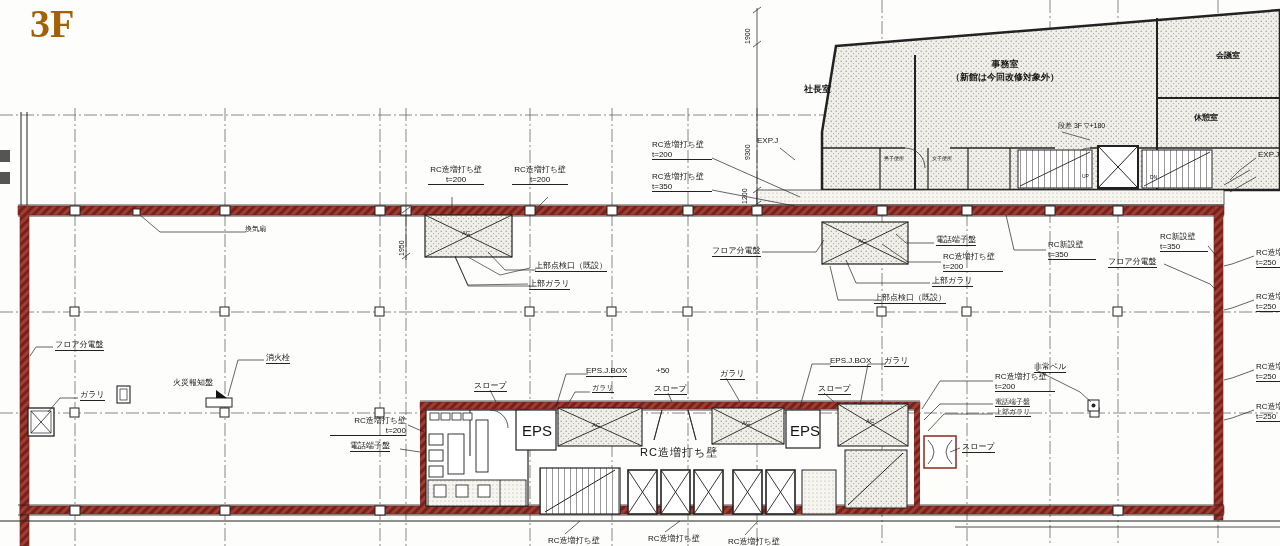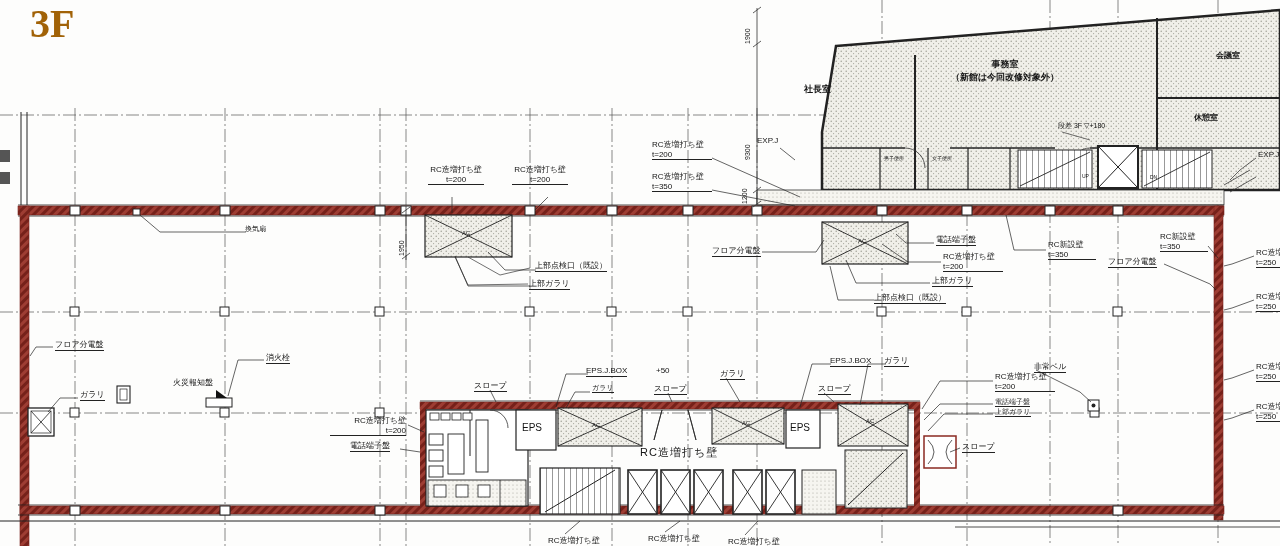--- a/index.html
+++ b/index.html
@@ -6,21 +6,21 @@
   #plan{position:relative;width:1280px;height:546px;background:#fdfdfc;overflow:hidden;
         font-family:"Liberation Sans",sans-serif;color:#141414;}
   #plan svg{position:absolute;left:0;top:0;}
   .note{position:absolute;font-size:8px;line-height:1.2;white-space:pre-line;color:#141414;}
   .u{border-bottom:1px solid #222;padding-bottom:0px;}
   .c{text-align:center;}
   .r{text-align:right;}
   .t7{font-size:7px;}
   .t6{font-size:6px;}
   .t5{font-size:5px;}
-  .t10{font-size:10px;}
+  .t10{font-size:15px;}
   .t11{font-size:11px;letter-spacing:1px;}
   .rot{transform:rotate(-90deg);transform-origin:left top;font-size:7px;}
   .title{position:absolute;left:30px;top:0;font-family:"Liberation Serif",serif;
          font-size:40px;font-weight:bold;color:#a16207;}
   .room{position:absolute;font-size:9px;font-weight:bold;white-space:pre-line;}
 </style>
 </head>
 <body>
 
 <div id="plan">

